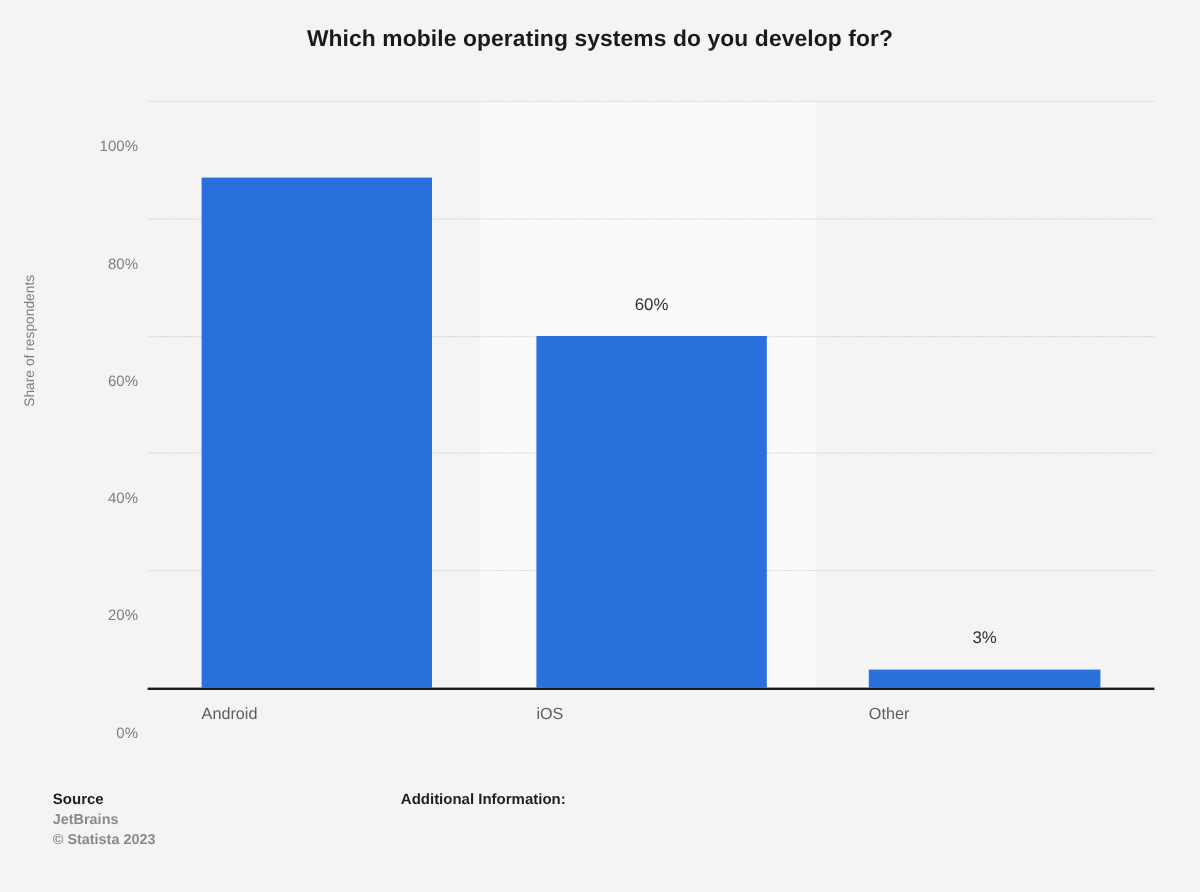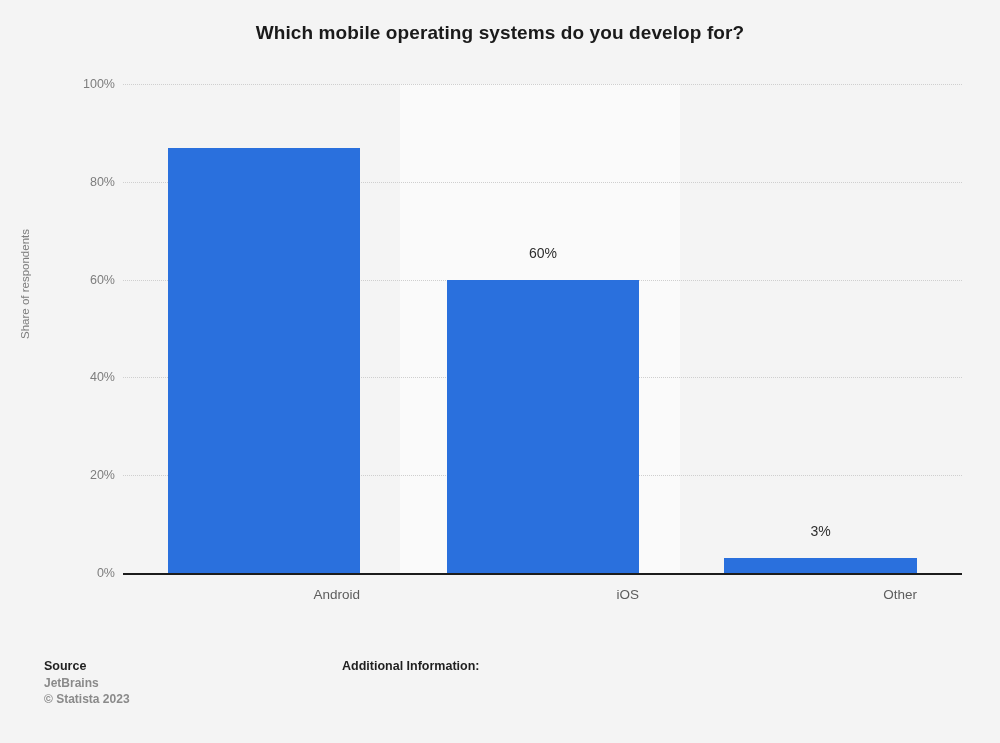--- a/index.html
+++ b/index.html
@@ -70,20 +70,21 @@
 
   
   .y-tick {
     position: absolute;
     right: 0;
     width: 60px;
     text-align: right;
     font-size: 12.5px;
     color: #7d7d7d;
     transform: translateY(-50%);
+    margin-top: 38px;
   }
   #y-ticks {
     position: absolute;
     left: 53px;
     top: 84px;
     width: 62px;
     height: 489px;
   }
 
   
@@ -113,21 +114,21 @@
     text-align: center;
     font-size: 14px;
     color: #2e2e2e;
     white-space: nowrap;
   }
 
   
   .x-tick {
     position: absolute;
     top: 503px;
-    text-align: right;
+    text-align: left;
     font-size: 13.5px;
     color: #5d5d5d;
     white-space: nowrap;
   }
 
   
   #footer {
     position: absolute;
     left: 0;
     top: 650px;
@@ -136,21 +137,21 @@
     margin-left: 12px;
   }
   #source-block {
     position: absolute;
     left: 32px;
     top: 8px;
     width: 260px;
   }
   #info-block {
     position: absolute;
-    left: 330px;
+    left: 322px;
     top: 8px;
     width: 620px;
   }
   .foot-head {
     font-size: 12.5px;
     font-weight: bold;
     color: #1f1f1f;
     line-height: 17px;
   }
   .foot-line {

